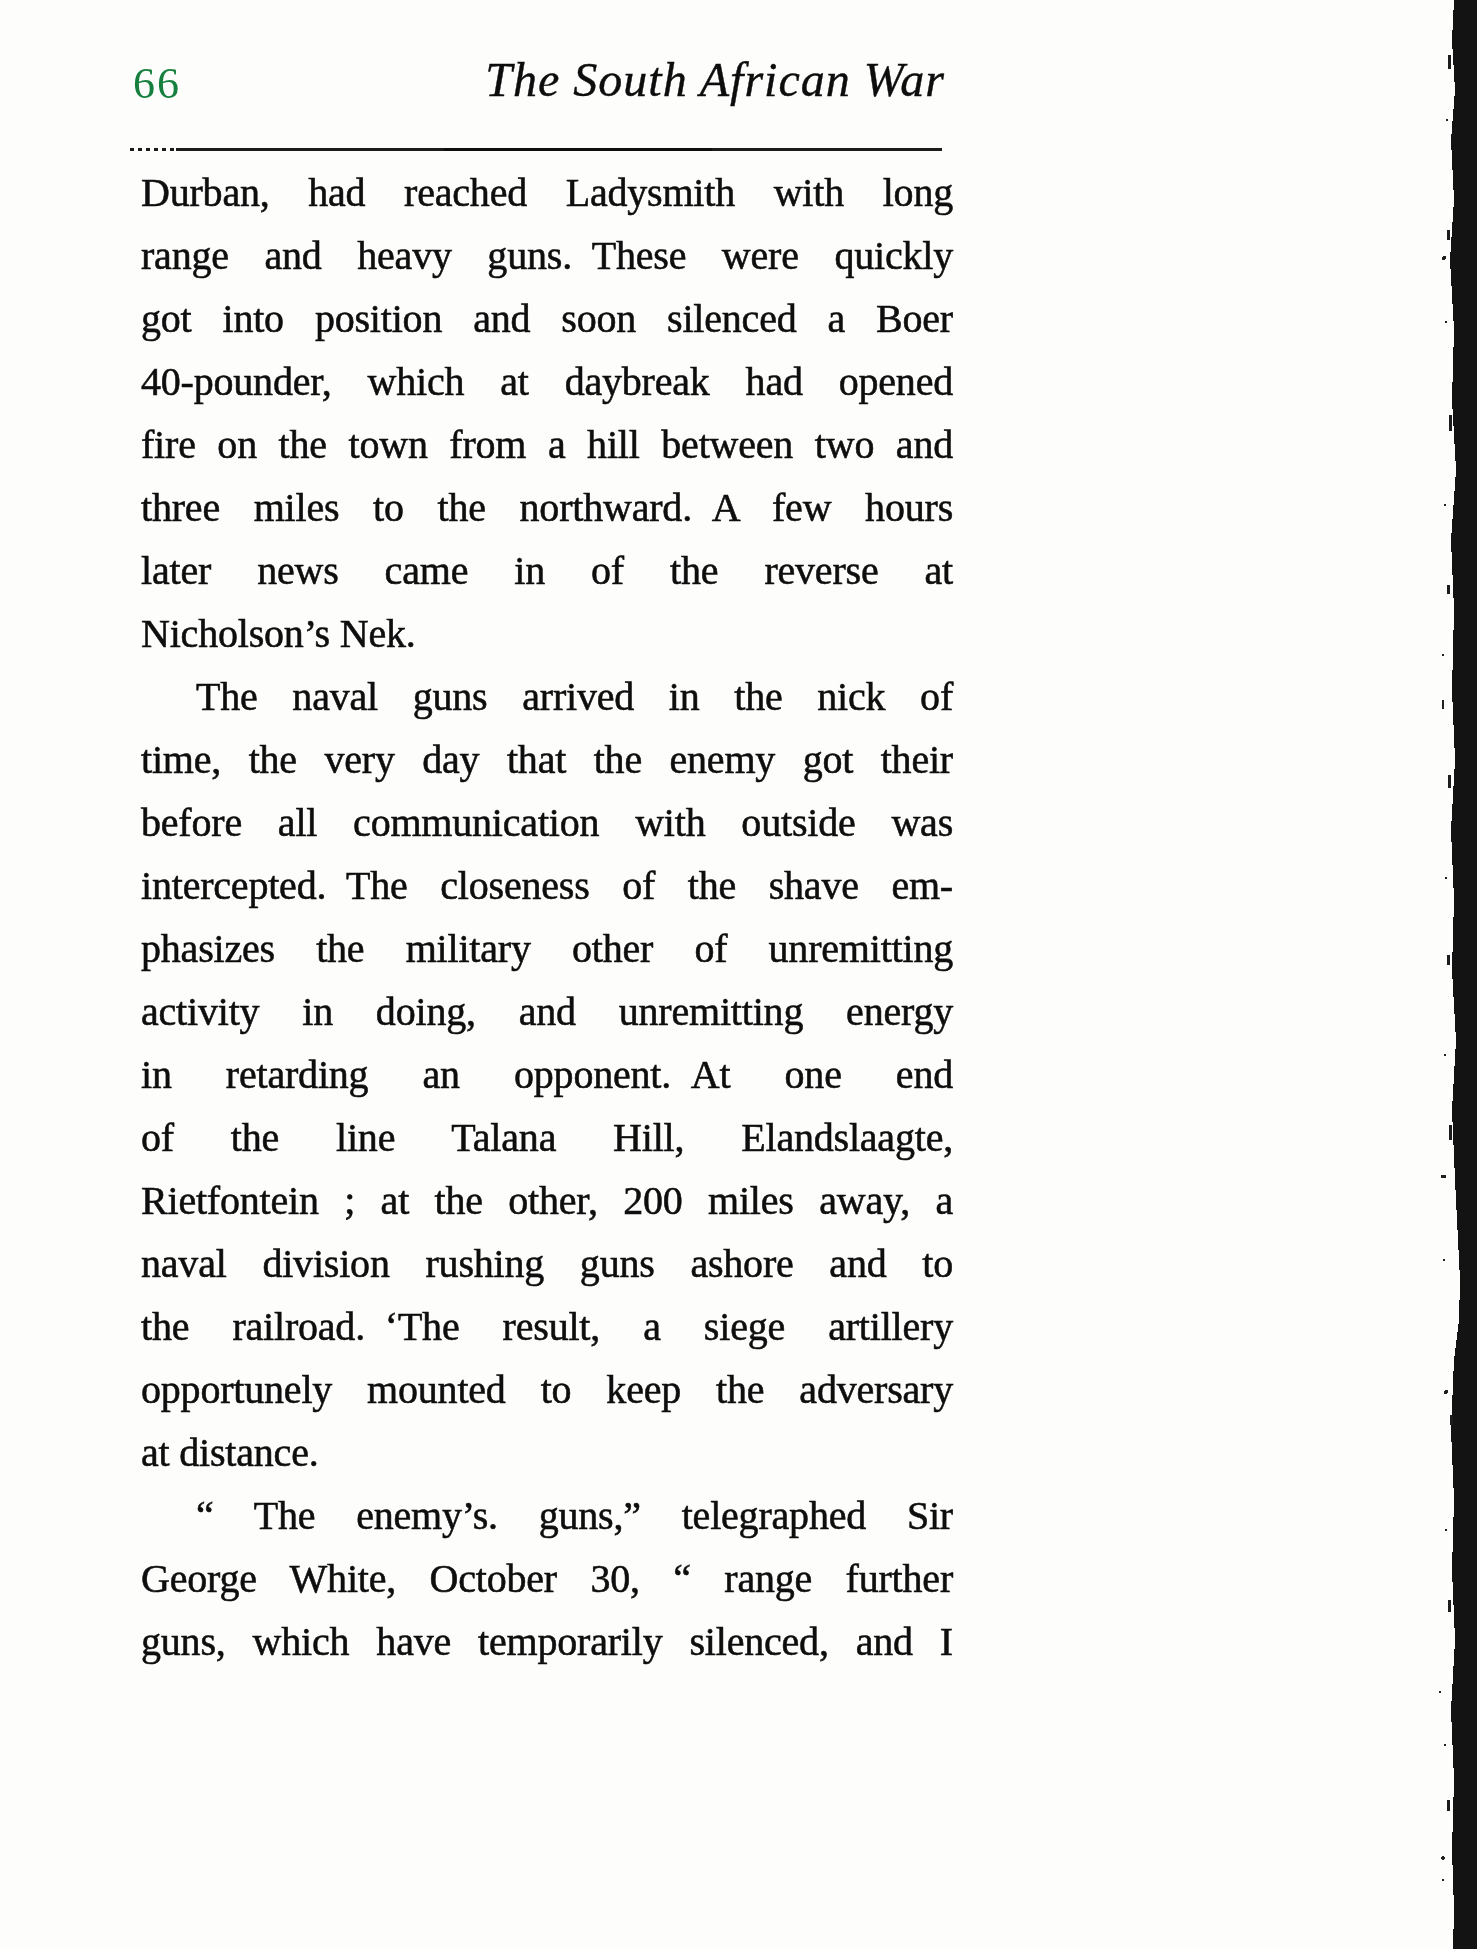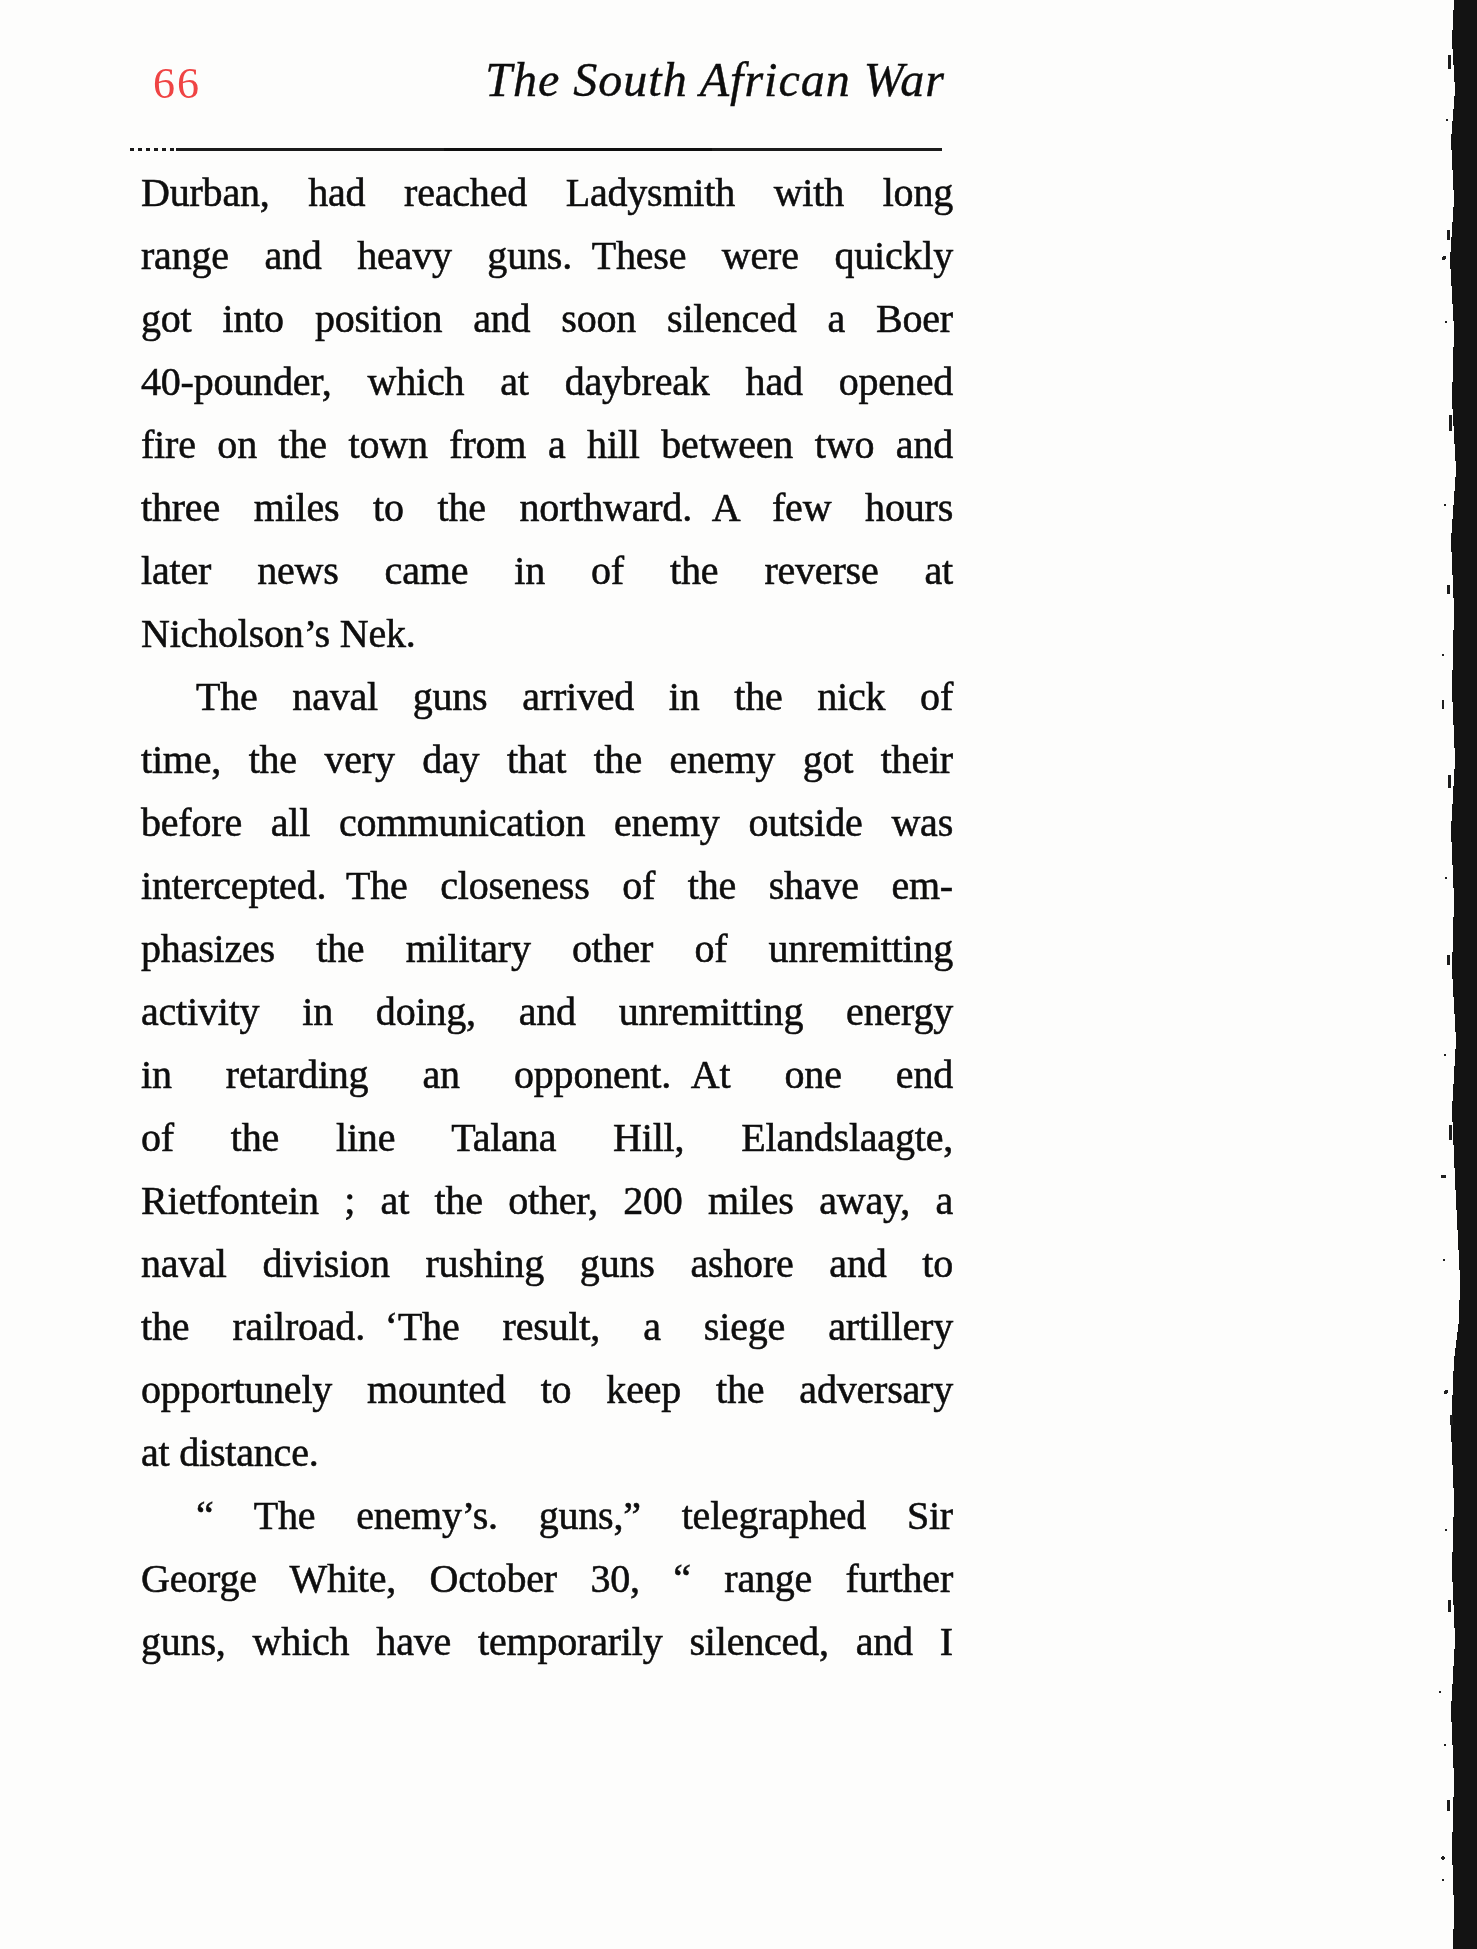--- a/index.html
+++ b/index.html
@@ -23,22 +23,21 @@
     top: 52px;
     width: 815px;
     height: 62px;
   }
   .pagenum {
     position: absolute;
     left: 3px;
     top: 6px;
     font-size: 44px;
     letter-spacing: 2px;
-    color: #ef4444;
-    margin-left: 20px;
+    color: #15803d;
   }
   .runtitle {
     position: absolute;
     left: 0;
     top: 0;
     width: 100%;
     text-align: right;
     font-style: italic;
     font-size: 48px;
     letter-spacing: 1px;
@@ -123,21 +122,21 @@
     <div class="line j">Durban, had reached Ladysmith with long</div>
     <div class="line j">range and heavy guns. These were quickly</div>
     <div class="line j">got into position and soon silenced a Boer</div>
     <div class="line j">40-pounder, which at daybreak had opened</div>
     <div class="line j">fire on the town from a hill between two and</div>
     <div class="line j">three miles to the northward. A few hours</div>
     <div class="line j">later news came in of the reverse at</div>
     <div class="line par-end">Nicholson’s Nek.</div>
     <div class="line j indent">The naval guns arrived in the nick of</div>
     <div class="line j">time, the very day that the enemy got their</div>
-    <div class="line j">before all communication enemy outside was</div>
+    <div class="line j">before all communication with outside was</div>
     <div class="line j">intercepted. The closeness of the shave em-</div>
     <div class="line j">phasizes the military other of unremitting</div>
     <div class="line j">activity in doing, and unremitting energy</div>
     <div class="line j">in retarding an opponent. At one end</div>
     <div class="line j">of the line Talana Hill, Elandslaagte,</div>
     <div class="line j">Rietfontein ; at the other, 200 miles away, a</div>
     <div class="line j">naval division rushing guns ashore and to</div>
     <div class="line j">the railroad. ʻThe result, a siege artillery</div>
     <div class="line j">opportunely mounted to keep the adversary</div>
     <div class="line par-end">at distance.</div>

